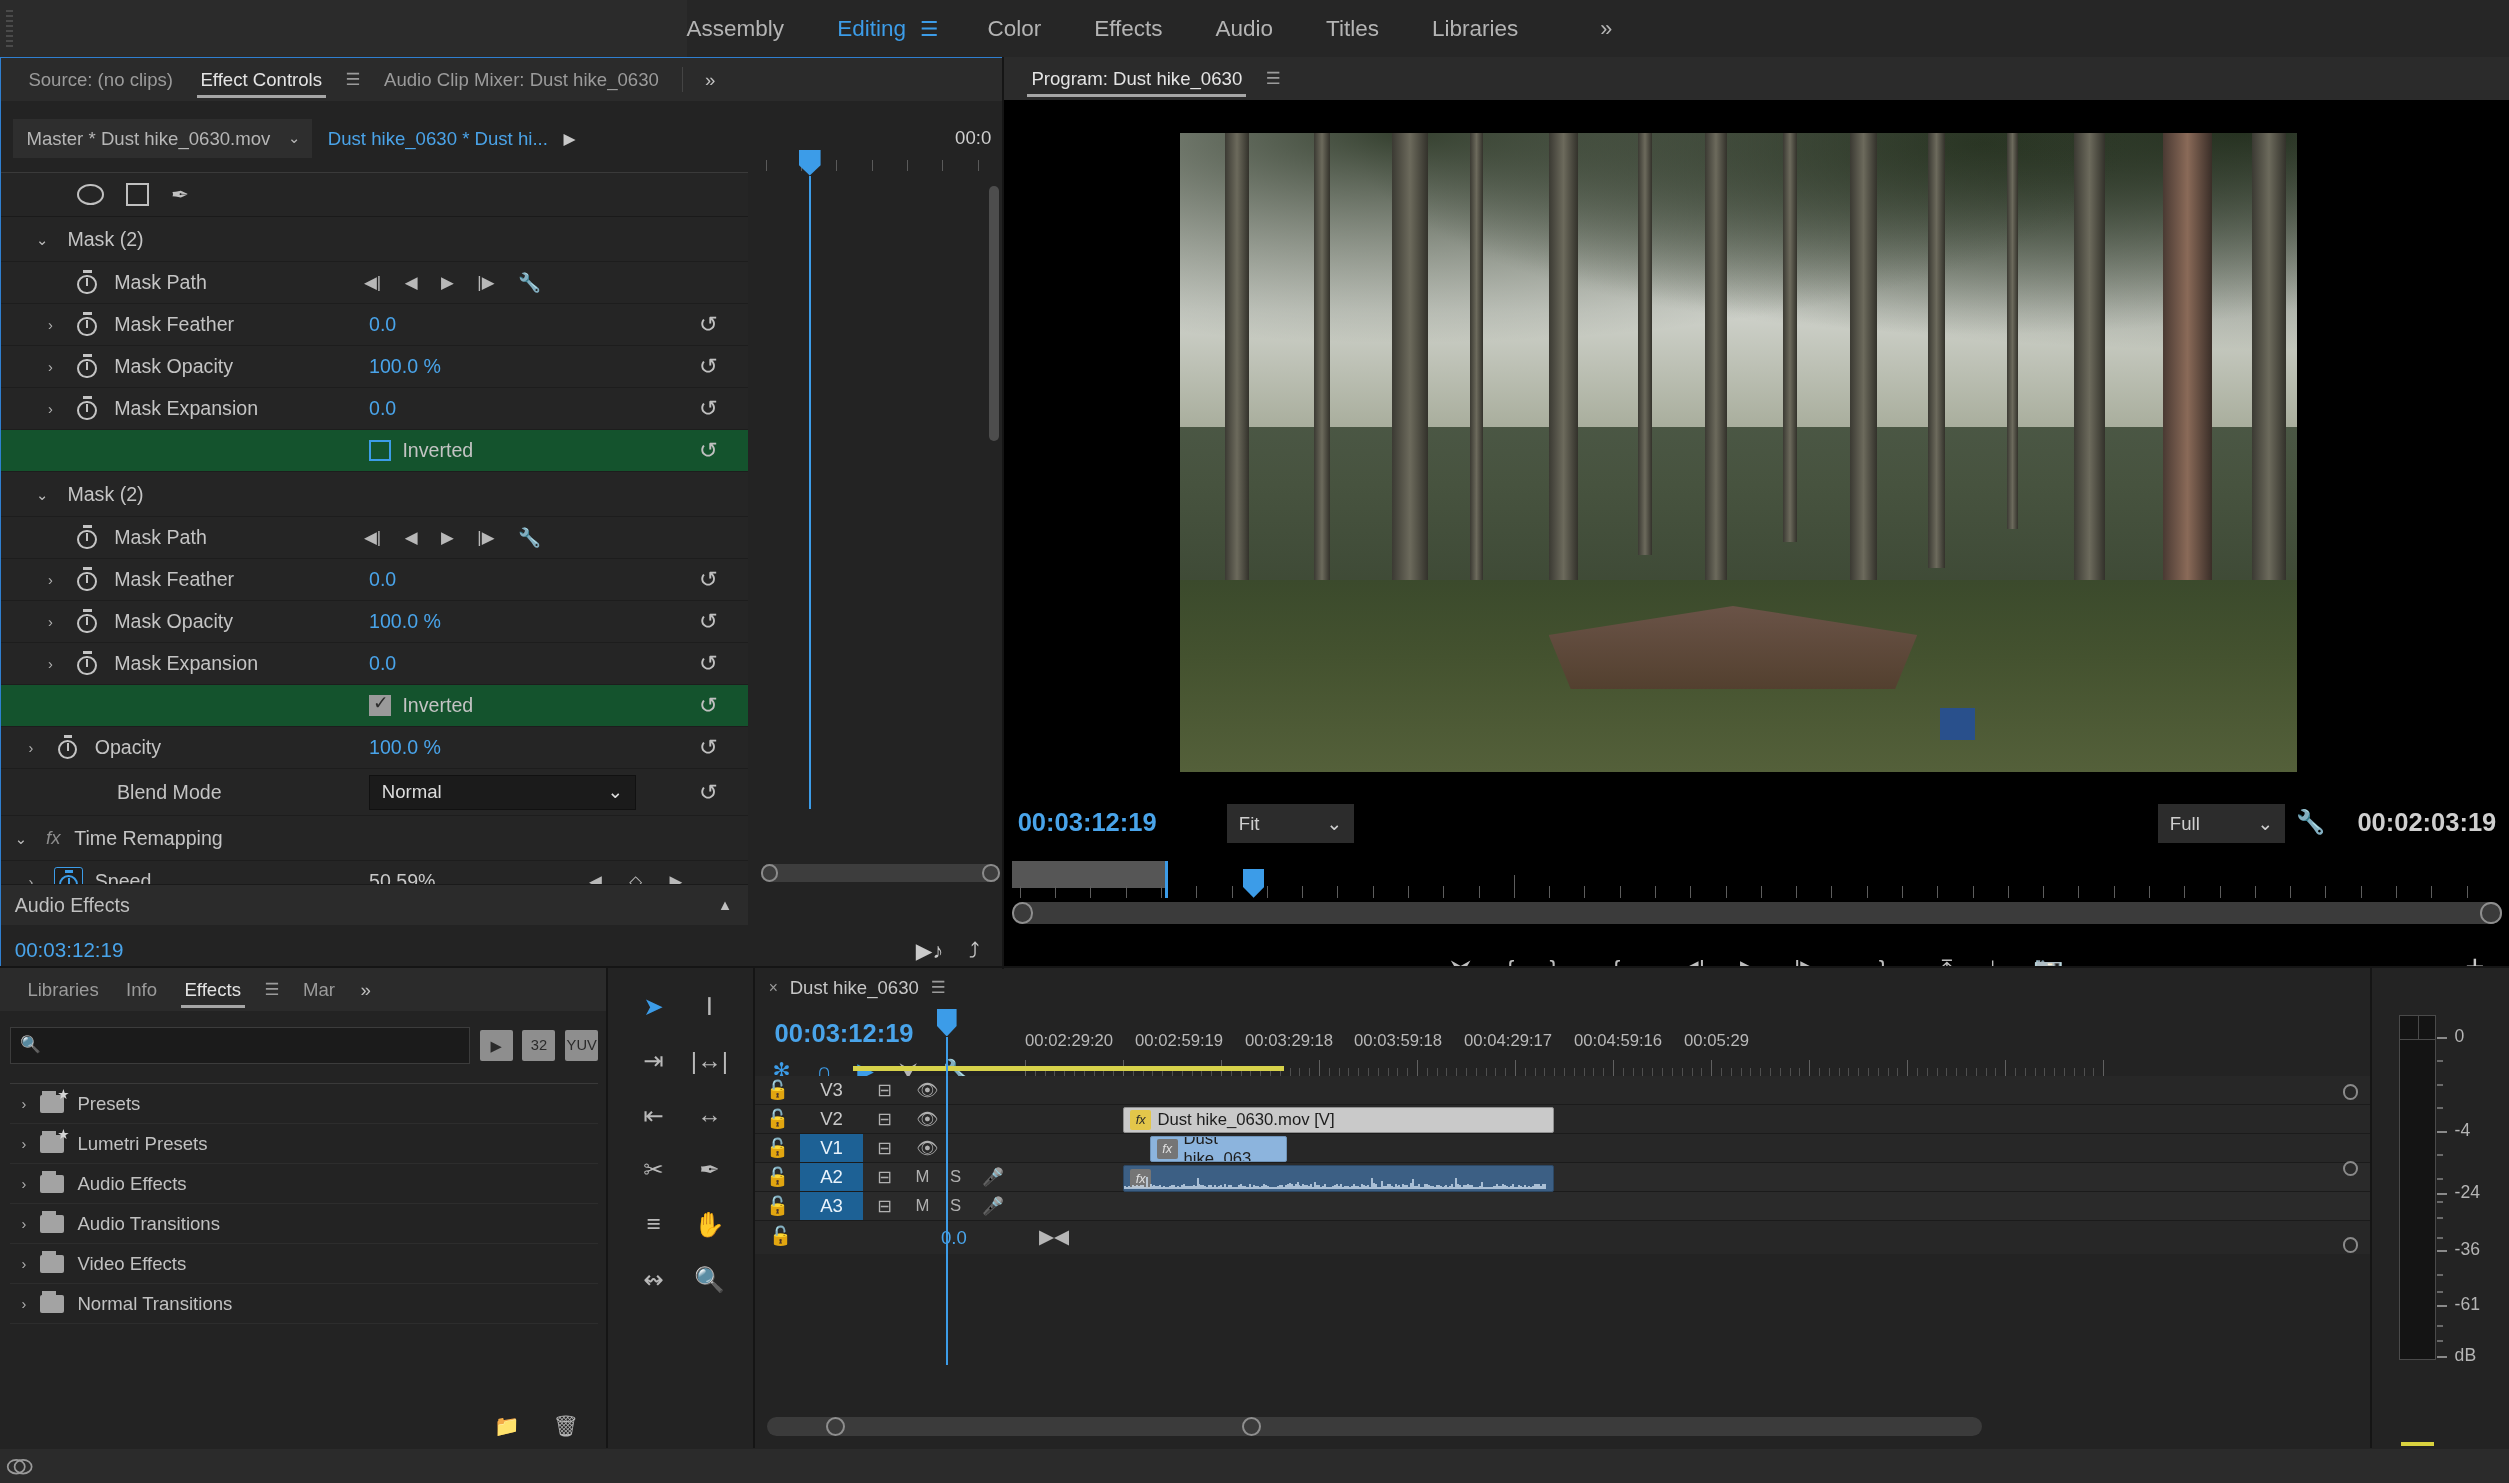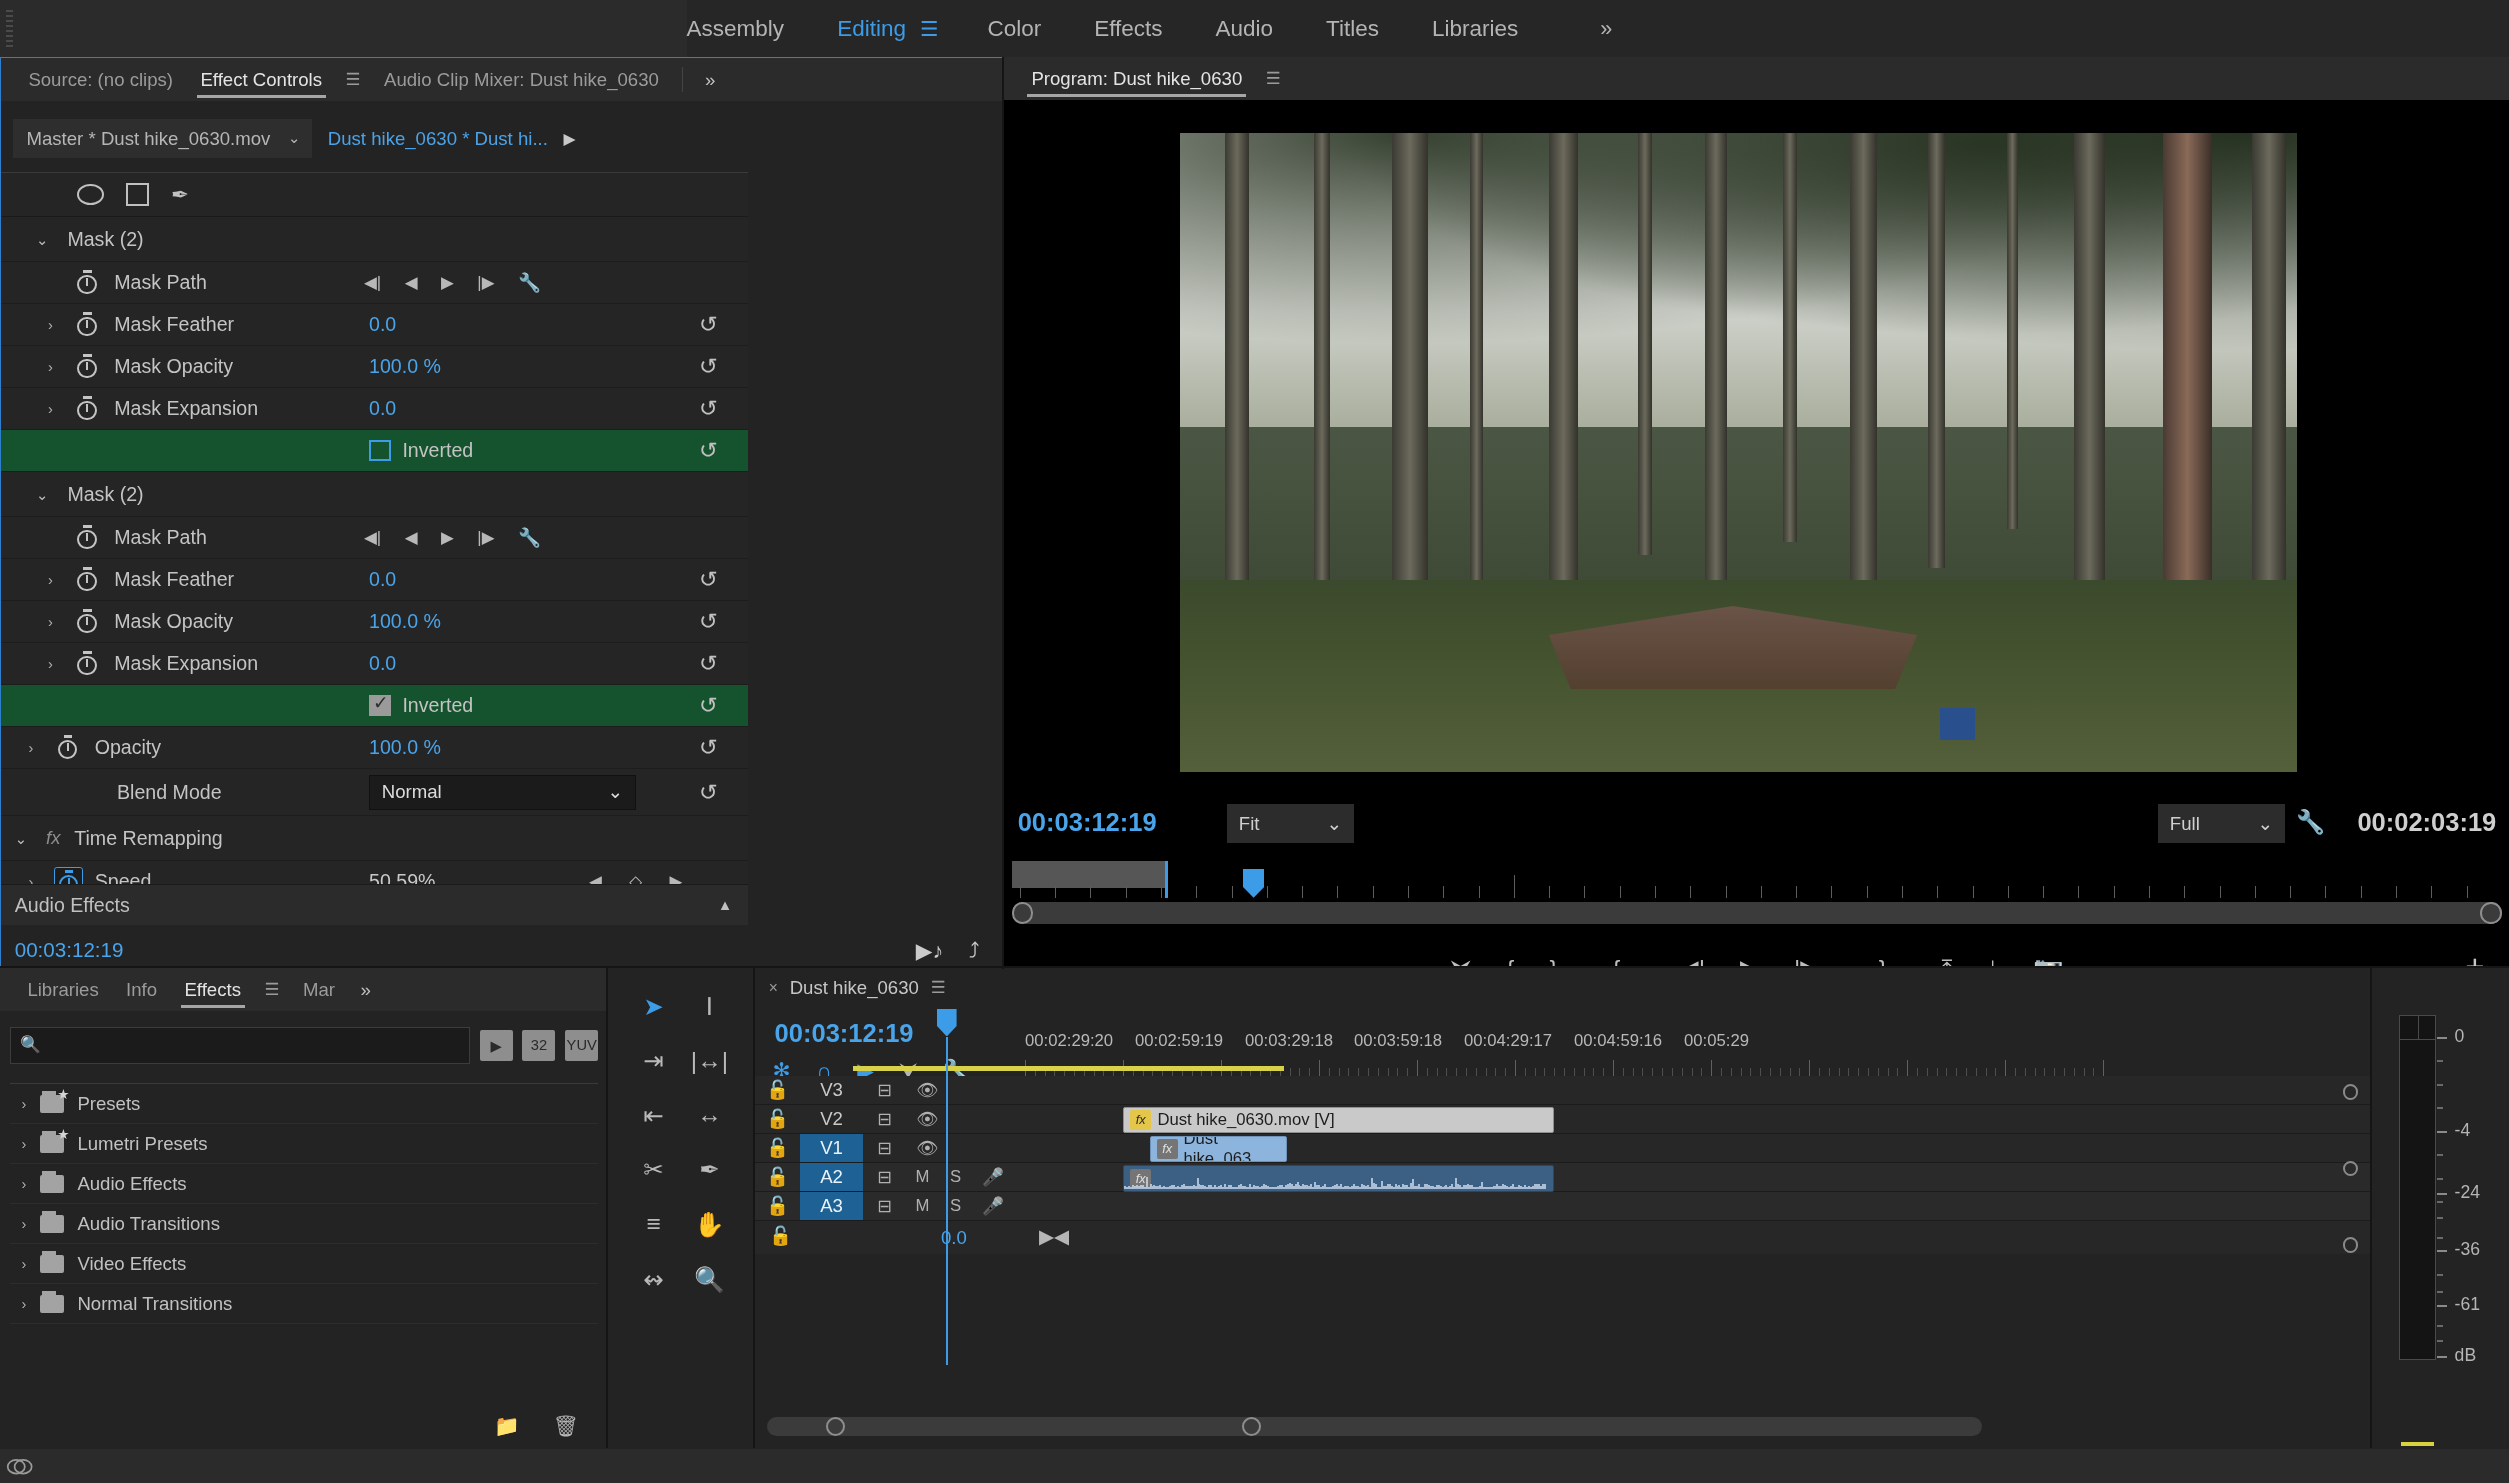--- a/index.html
+++ b/index.html
@@ -552,20 +552,43 @@
           <span class="plabel">Speed</span>
           <span class="pval white">50.59%</span>
           <span class="kfnav2">
             <span>◀</span>
             <span>◇</span>
             <span>▶</span>
           </span>
         </div>
       </div>
 
+      <div class="ec-right">
+        <div class="ec-tl-head">
+          <div class="ec-tl-tc">00:0</div>
+        </div>
+        <div class="ec-tl-ruler">
+          <i class="ec-tick" style="left:9.8px"></i>
+            <i class="ec-tick" style="left:45px"></i>
+          <i class="ec-tick" style="left:80px"></i>
+            <i class="ec-tick" style="left:116px"></i>
+          <i class="ec-tick" style="left:151px"></i>
+            <i class="ec-tick" style="left:186px"></i>
+          <i class="ec-tick" style="left:222px"></i>
+        </div>
+        <div class="ec-phead"></div>
+        <div class="ec-pline"></div>
+        <div class="ec-vscroll"></div>
+        <div class="ec-bottomscroll">
+          <div class="ec-sb-track">
+            <i class="ec-sb-knob" style="left:0"></i>
+            <i class="ec-sb-knob" style="right:0"></i>
+          </div>
+        </div>
+      </div>
     </div>
 
     <div class="ec-footer">
       <div class="ec-audiofx">
         <span>Audio Effects</span>
         <span class="caret">▲</span>
       </div>
       <div class="ec-tc-bottom">00:03:12:19</div>
       <div class="ec-footicons">
         <span>▶♪</span>

